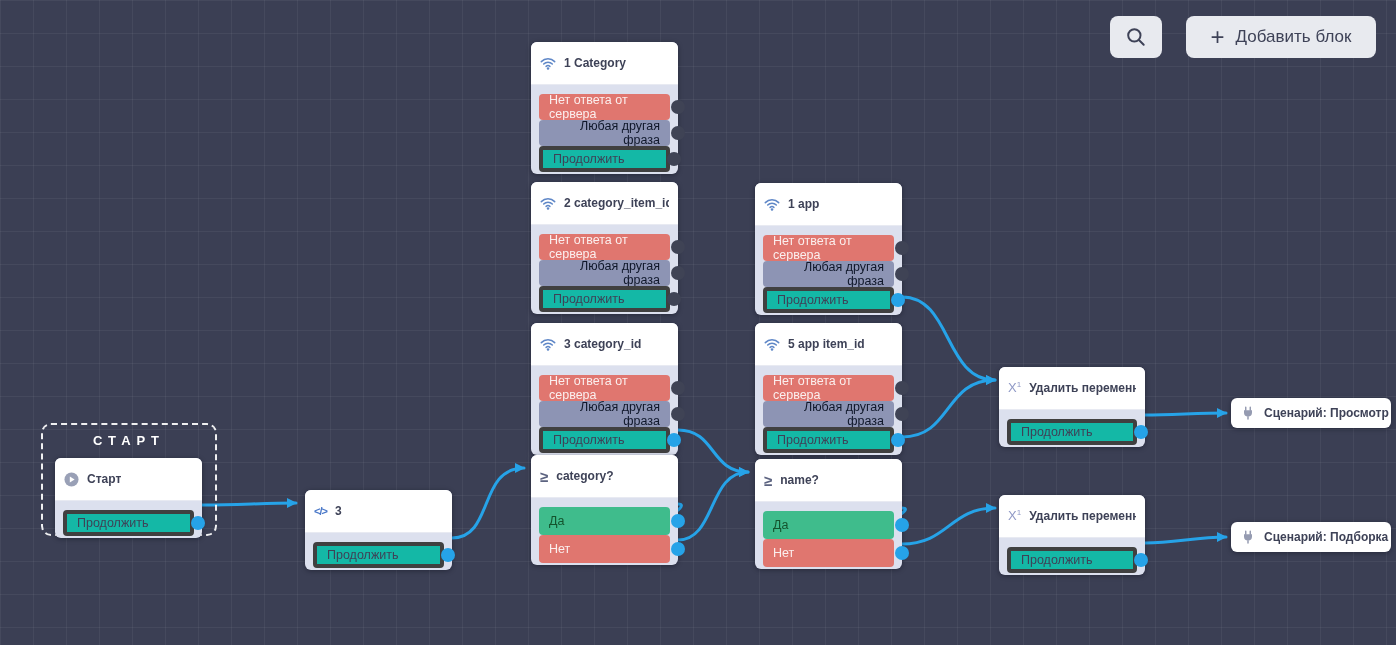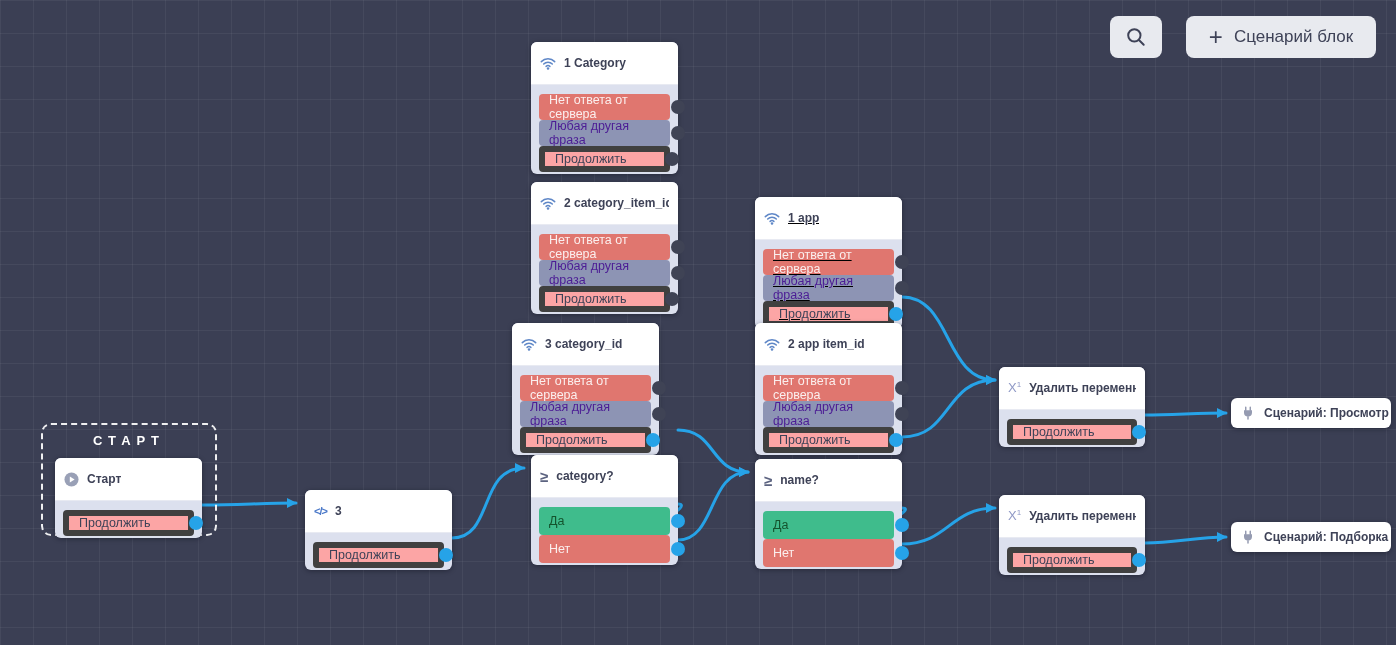--- a/index.html
+++ b/index.html
@@ -10,22 +10,22 @@
   #edges{position:absolute;left:0;top:0;z-index:1;}
   #nodes{position:absolute;left:0;top:0;width:100%;height:100%;z-index:2;}
   .node{position:absolute;border-radius:6px;background:#dce0ee;box-shadow:0 1px 5px rgba(8,10,22,.4);}
   .node-header{display:flex;align-items:center;gap:8px;height:26px;background:#ffffff;
     border-radius:6px 6px 0 0;padding:8px 9px;border-bottom:1px solid #e8eaf2;}
   .node-title{font-size:12px;font-weight:600;color:#3e4257;white-space:nowrap;overflow:hidden;}
   .node-body{padding:9px 8px 2px 8px;border-radius:0 0 6px 6px;}
   .row{position:relative;display:flex;align-items:center;height:26px;border-radius:4px;
     padding:0 10px;font-size:12.5px;box-sizing:border-box;}
   .row.danger{background:#e0766f;color:#fbefee;}
-  .row.alt{background:#8d94b4;color:#4c1d95;}
-  .row.plain{background:#fca5a5;border:6px solid #404040;color:#3e4257;text-align:right;}
+  .row.alt{background:#8d94b4;color:#0f172a;text-align:right;}
+  .row.plain{background:#14b8a6;border:4px solid #404040;color:#3e4257;text-align:right;}
   .row.yes{background:#3fbc8c;color:#14532d;height:28px;}
   .row.no{background:#e0766f;color:#fbefee;height:28px;}
   .port{position:absolute;right:-15px;top:50%;width:14px;height:14px;margin-top:-7px;border-radius:50%;}
   .port.idle{background:#3f4355;}
   .port.connected{background:#26a3e8;}
   .scenario{position:absolute;display:flex;align-items:center;gap:9px;height:30px;background:#ffffff;
     border-radius:6px;padding:0 10px;box-sizing:border-box;box-shadow:0 1px 5px rgba(8,10,22,.4);
     font-size:12px;font-weight:600;color:#3e4257;white-space:nowrap;overflow:hidden;}
   .group{position:absolute;border:2px dashed rgba(255,255,255,.92);border-radius:10px;box-sizing:border-box;}
   .group-title{position:absolute;top:8px;left:0;right:0;text-align:center;color:#ffffff;
@@ -152,21 +152,21 @@
           <div class="row alt">
             <span>Любая другая фраза</span>
             <span class="port idle"></span>
           </div>
           <div class="row plain">
             <span>Продолжить</span>
             <span class="port idle"></span>
           </div>
         </div>
       </div>
-      <div class="node" style="left: 512px; top: 323px; width: 147px;">
+      <div class="node" style="left: 531px; top: 323px; width: 147px;">
         <div class="node-header">
           <span style="display: flex;">
             <svg viewBox="0 0 16 13" width="16" height="13">
               <g fill="none" stroke="#5f87c7" stroke-width="1.5" stroke-linecap="round">
                 <path d="M1.3 4.6a9.5 9.5 0 0 1 13.4 0"></path>
                 <path d="M3.7 7a6 6 0 0 1 8.6 0"></path>
                 <path d="M6.1 9.4a2.8 2.8 0 0 1 3.8 0"></path>
               </g>
               <circle cx="8" cy="11.4" r="1.25" fill="#5f87c7"></circle>
             </svg>
@@ -199,21 +199,21 @@
           <div class="row yes">
             <span>Да</span>
             <span class="port connected"></span>
           </div>
           <div class="row no">
             <span>Нет</span>
             <span class="port connected"></span>
           </div>
         </div>
       </div>
-      <div class="node" style="left: 755px; top: 197px; width: 147px; text-decoration: underline;">
+      <div class="node" style="left: 755px; top: 183px; width: 147px;">
         <div class="node-header">
           <span style="display: flex;">
             <svg viewBox="0 0 16 13" width="16" height="13">
               <g fill="none" stroke="#5f87c7" stroke-width="1.5" stroke-linecap="round">
                 <path d="M1.3 4.6a9.5 9.5 0 0 1 13.4 0"></path>
                 <path d="M3.7 7a6 6 0 0 1 8.6 0"></path>
                 <path d="M6.1 9.4a2.8 2.8 0 0 1 3.8 0"></path>
               </g>
               <circle cx="8" cy="11.4" r="1.25" fill="#5f87c7"></circle>
             </svg>
@@ -240,21 +240,21 @@
           <span style="display: flex;">
             <svg viewBox="0 0 16 13" width="16" height="13">
               <g fill="none" stroke="#5f87c7" stroke-width="1.5" stroke-linecap="round">
                 <path d="M1.3 4.6a9.5 9.5 0 0 1 13.4 0"></path>
                 <path d="M3.7 7a6 6 0 0 1 8.6 0"></path>
                 <path d="M6.1 9.4a2.8 2.8 0 0 1 3.8 0"></path>
               </g>
               <circle cx="8" cy="11.4" r="1.25" fill="#5f87c7"></circle>
             </svg>
           </span>
-          <span class="node-title">2 app item_id</span>
+          <span class="node-title">5 app item_id</span>
         </div>
         <div class="node-body">
           <div class="row danger">
             <span>Нет ответа от сервера</span>
             <span class="port idle"></span>
           </div>
           <div class="row alt">
             <span>Любая другая фраза</span>
             <span class="port idle"></span>
           </div>
@@ -337,15 +337,15 @@
   <button class="btn" id="search-btn">
     <span style="display:flex;">
       <svg viewBox="0 0 20 20" width="22" height="22">
         <circle cx="8.5" cy="8.5" r="5.6" fill="none" stroke="#3e4257" stroke-width="1.8"></circle>
         <path d="M12.9 12.9l4.1 4.1" stroke="#3e4257" stroke-width="1.8" stroke-linecap="round"></path>
       </svg>
     </span>
   </button>
   <button class="btn" id="add-btn">
     <span class="plus">+</span>
-    <span>Сценарий блок</span>
+    <span>Добавить блок</span>
   </button>
 </div>
 
 </body></html>

